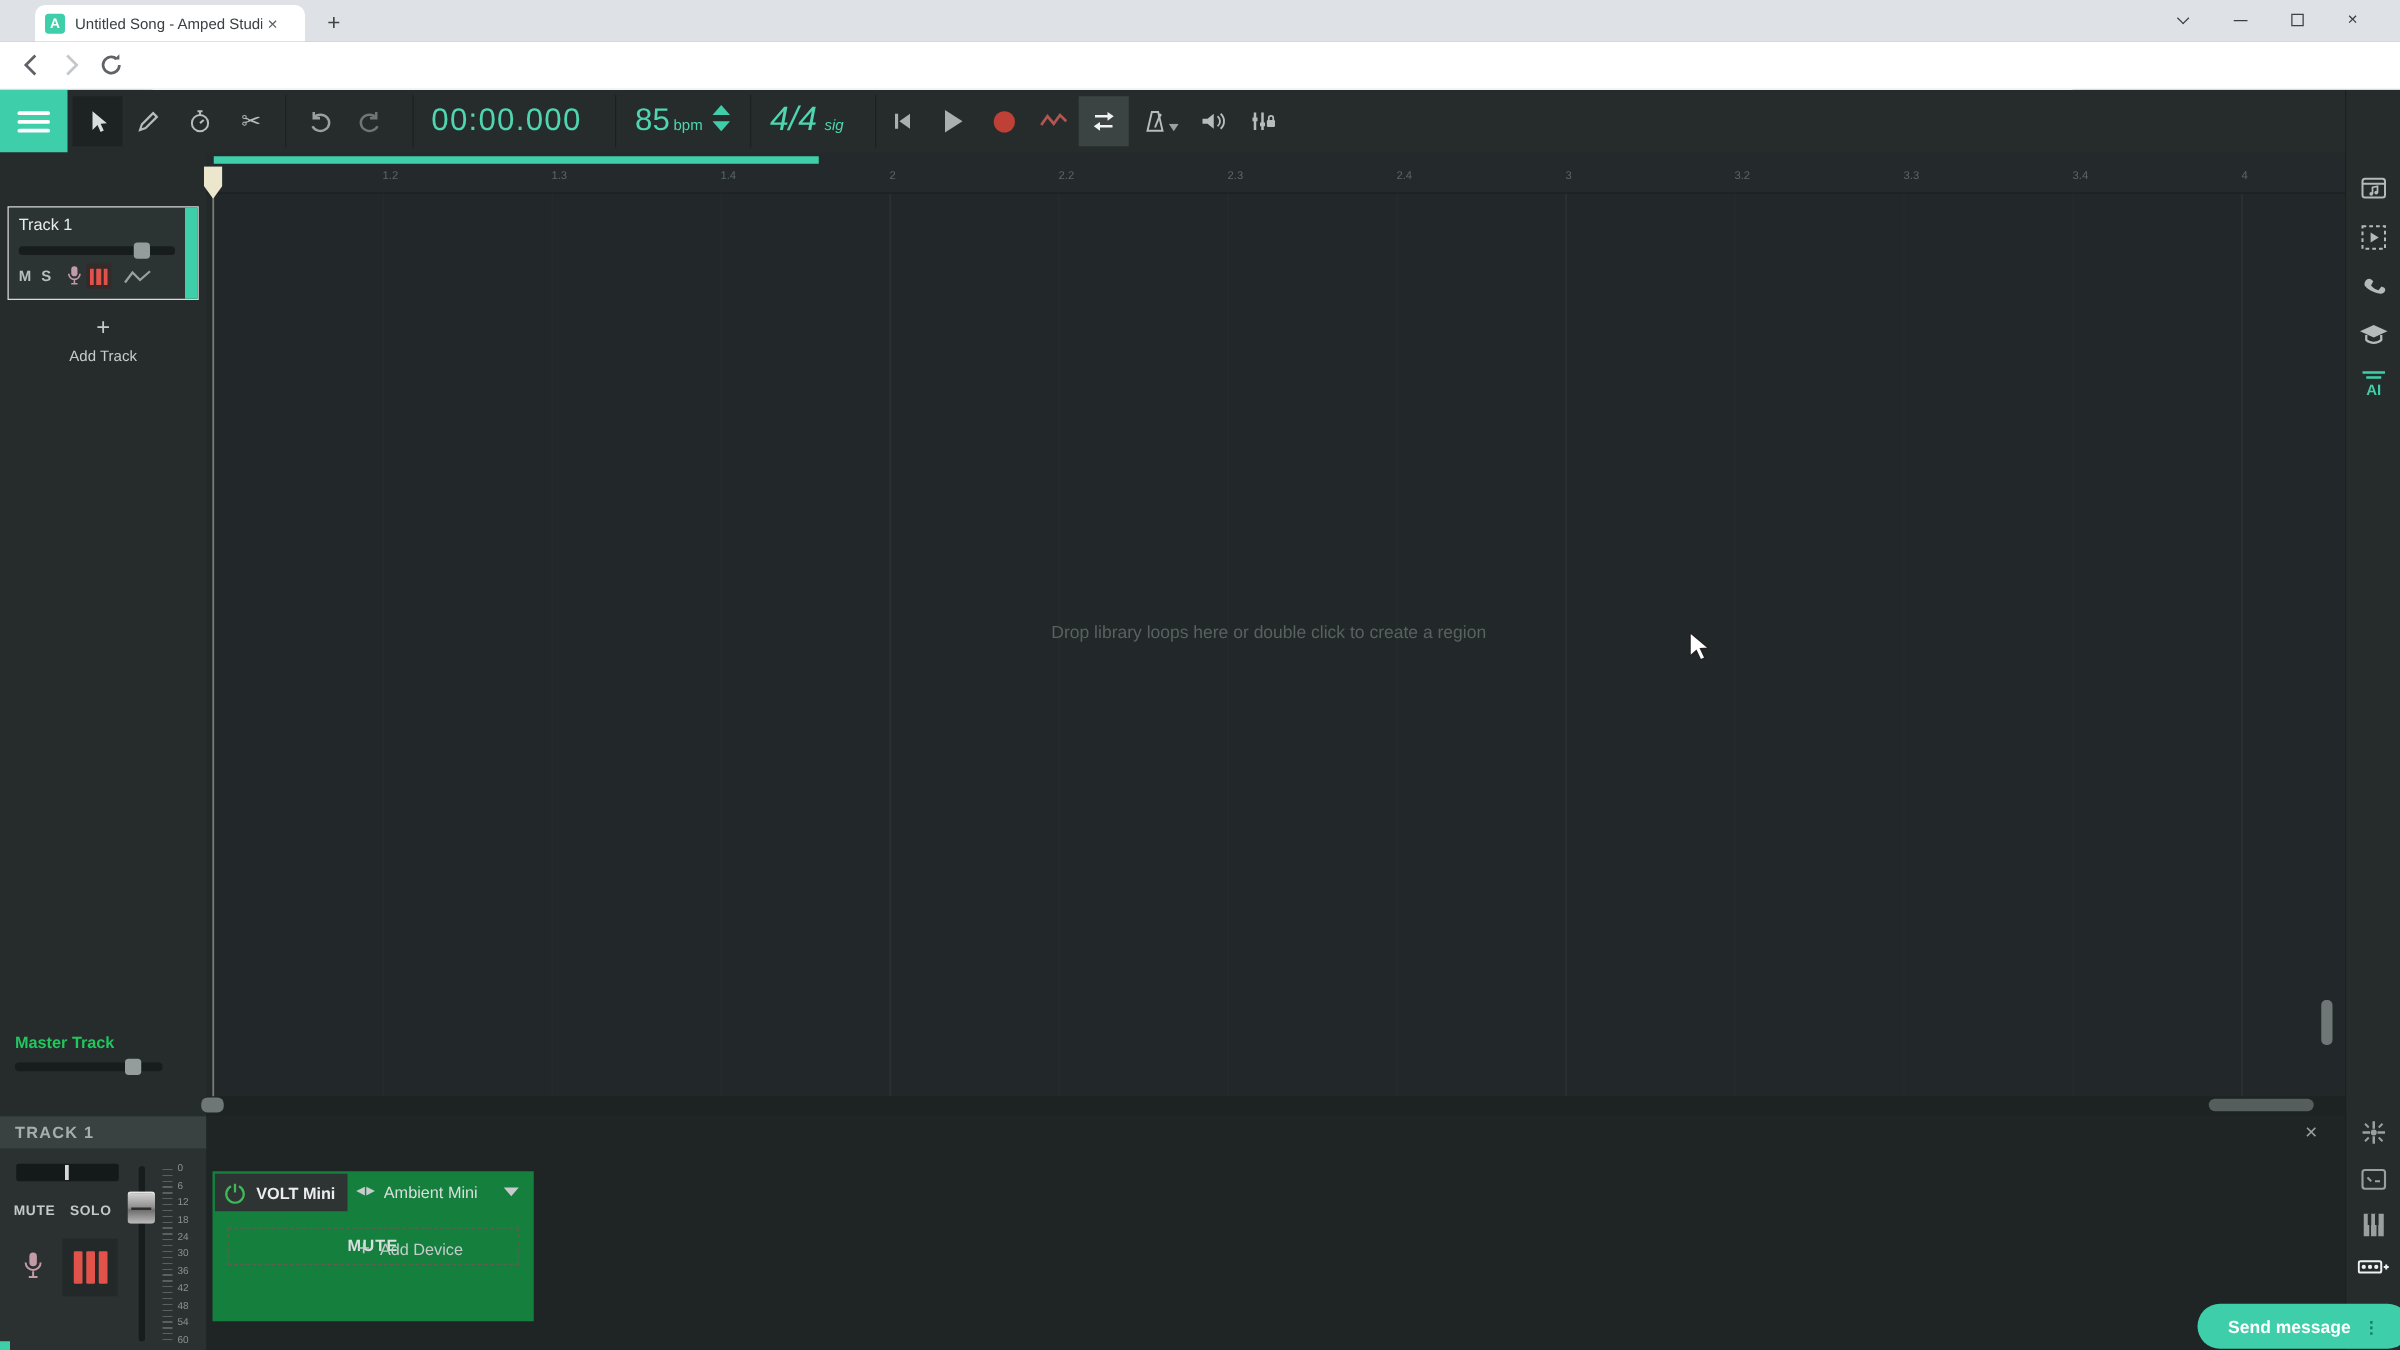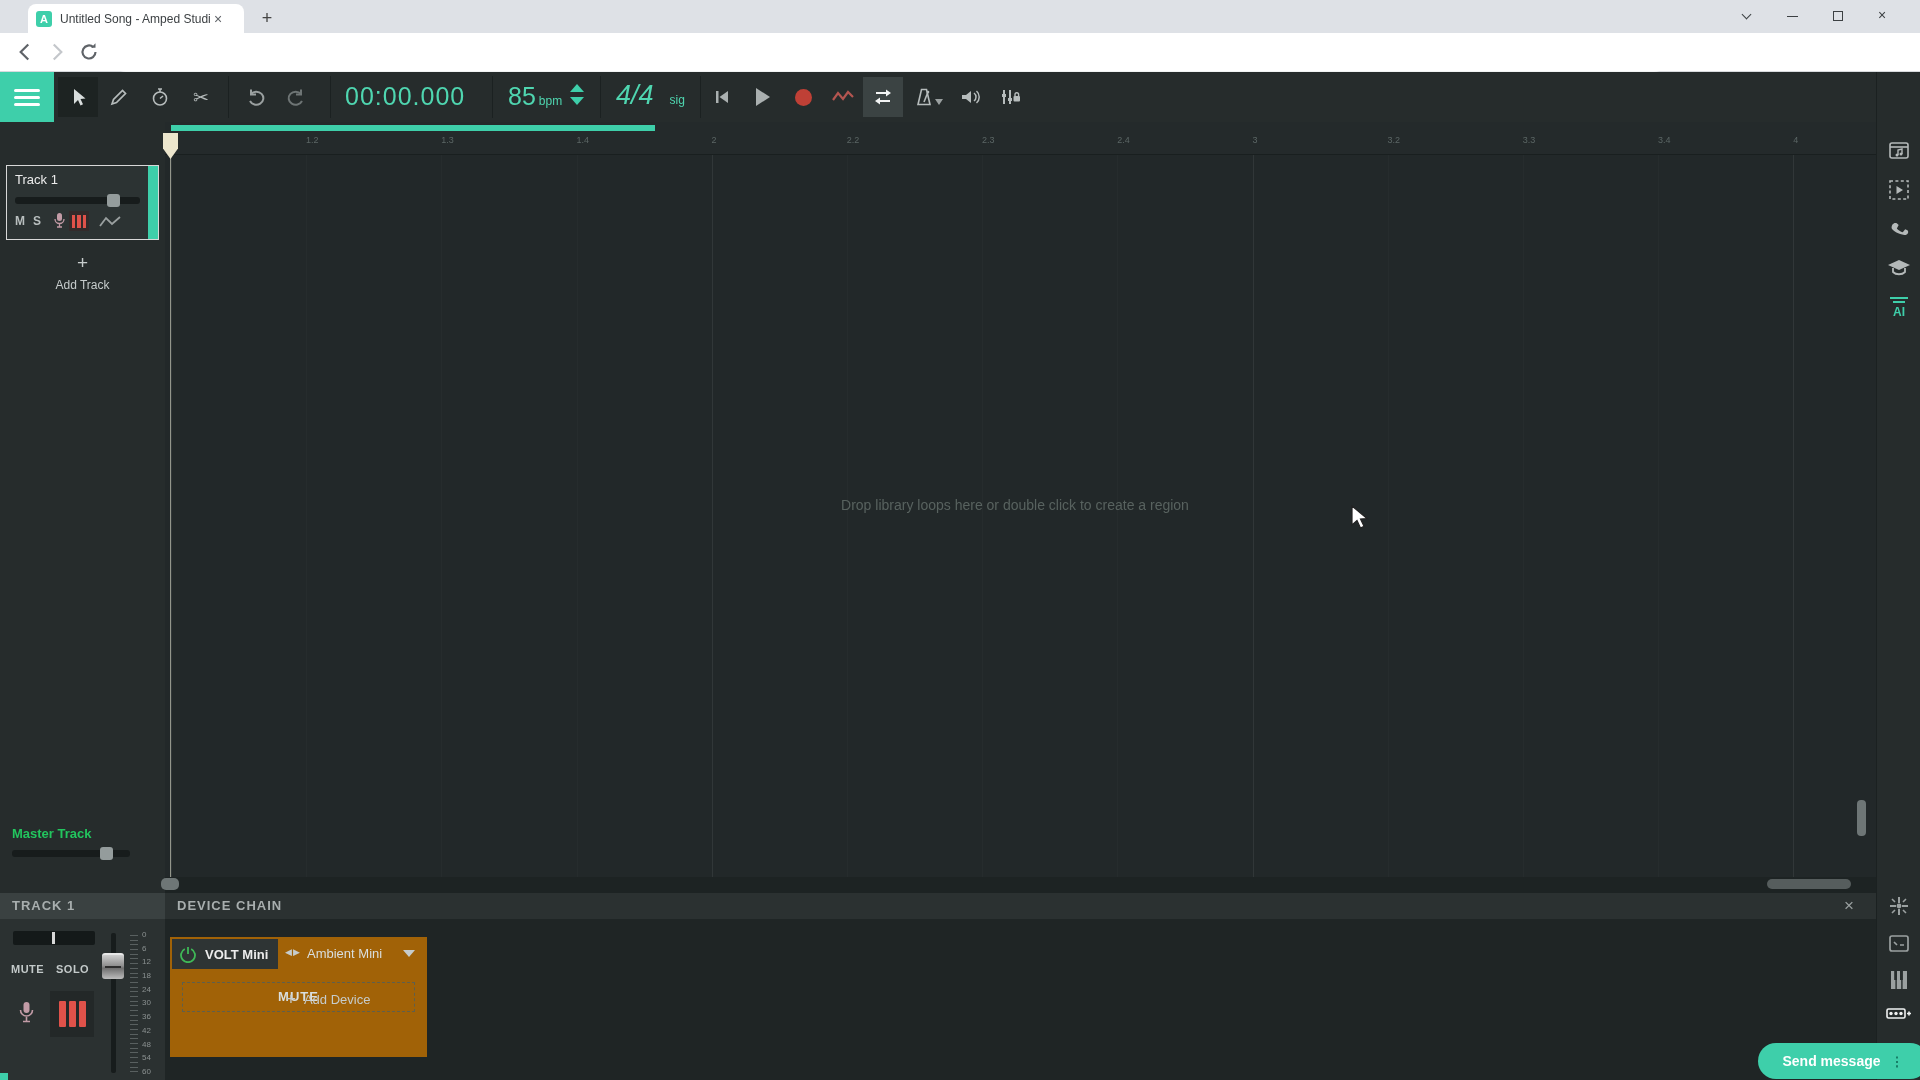--- a/index.html
+++ b/index.html
@@ -46,21 +46,21 @@
   .tool { position:absolute; top:5px; width:40px; height:40px; display:flex; align-items:center; justify-content:center; color:#b6bcbc; }
   .tool.sel { background:#1d2322; }
   .tsep { position:absolute; top:4px; width:1px; height:42px; background:#1b2121; }
   #time-display { position:absolute; left:345px; top:10px; width:125px; font-size:25px; color:#4fd6b0; letter-spacing:1px; }
   #bpm-box { position:absolute; left:508px; top:10px; color:#4fd6b0; }
   #bpm-val { font-size:25px; } #bpm-lbl { font-size:12px; margin-left:3px; }
   #bpm-steppers { position:absolute; left:570px; top:12px; }
   #bpm-steppers .up { width:0; height:0; border-left:7px solid transparent; border-right:7px solid transparent; border-bottom:8px solid #3ecfaa; margin-bottom:5px;}
   #bpm-steppers .dn { width:0; height:0; border-left:7px solid transparent; border-right:7px solid transparent; border-top:8px solid #3ecfaa;}
   #sig-box { position:absolute; left:616px; top:8px; color:#4fd6b0; }
-  #sig-val { font-size:27px; font-style:italic; } #sig-lbl { font-size:12px; margin-left:16px; }
+  #sig-val { font-size:27px; font-style:italic; } #sig-lbl { font-size:12px; margin-left:6px;font-style:italic; }
   .transport { position:absolute; top:5px; width:40px; height:40px; display:flex; align-items:center; justify-content:center; }
   #loop-btn { background:#3b4343; }
   .play-tri { width:0; height:0; border-top:9px solid transparent; border-bottom:9px solid transparent; border-left:14px solid #aab0b0; }
   .rec-dot { width:17px; height:17px; border-radius:50%; background:#bf4036; }
   #acct-btn { position:absolute; left:1882px; top:10px; width:28px; height:28px; }
 
   
   #left-panel { position:absolute; left:0; top:122px; width:165px; height:755px; background:#262c2c; }
   #ruler { position:absolute; left:165px; top:122px; width:1711px; height:33px; background:#242a2b;
            border-bottom:1px solid #191f1f; }
@@ -119,21 +119,21 @@
   #fader-knob { position:absolute; left:102px; top:34px; width:22px; height:26px; border-radius:3px;
                 background:linear-gradient(#cfcfcf,#8f8f8f 45%,#6f6f6f 55%,#bdbdbd);
                 border-top:2px solid #e8e8e8; }
   #fader-knob::after { content:""; display:block; margin:11px 3px 0; border-top:2px solid #2e2e2e; }
   #meter-ticks { position:absolute; left:130px; top:16px; width:8px; height:140px;
                  background:repeating-linear-gradient(to bottom,#596060 0 1px,transparent 1px 4.7px); }
   #meter-nums { position:absolute; left:142px; top:11px; width:18px; height:146px; display:flex;
                 flex-direction:column; justify-content:space-between; }
   #meter-nums span { font-size:8px; color:#8b9191; text-align:left; }
 
-  #device-card { position:absolute; left:170px; top:44px; width:257px; height:120px; background:#a16207; }
+  #device-card { position:absolute; left:170px; top:44px; width:257px; height:120px; background:#15803d; }
   #device-seg { position:absolute; left:2px; top:2px; width:106px; height:30px; background:#2e3434;
                 display:flex; align-items:center; }
   #device-name { font-size:13px; font-weight:bold; color:#ececec; margin-left:8px; }
   #preset-arrows { position:absolute; left:115px; top:10px; color:#c6cccc; font-size:9px; letter-spacing:1px;}
   #preset-name { position:absolute; left:137px; top:9px; font-size:13px; color:#d9dede; }
   #preset-caret { position:absolute; left:233px; top:13px; width:0; height:0;
                   border-left:6px solid transparent; border-right:6px solid transparent; border-top:7px solid #c6cccc; }
   #edit-btn { position:absolute; left:12px; top:45px; width:233px; height:30px;
               border:1px dashed #63635066; border-color:#5e5f4d; color:#d9dede; font-size:13px; font-weight:bold;
               letter-spacing:1px; text-align:center; line-height:28px; }
@@ -376,21 +376,20 @@
   </div>
 
   <div id="hscroll-row">
     <div class="scroll-handle" style="left:-4px;top:1px;width:18px;height:12px"></div>
     <div class="scroll-handle" style="left:1602px;top:2px;width:84px;height:10px;background:#565d5d"></div>
   </div>
   <div id="vscroll"></div>
 
   <div id="bottom">
     <div id="bp-left-h">TRACK 1</div>
-    <div id="bp-chain-h">DEVICE CHAIN</div>
     <div id="chain-close">×</div>
 
     <div id="bp-leftcol">
       <div id="pan-slider">
           <div id="pan-notch"></div>
         </div>
       <div class="msl" style="left:11px">MUTE</div>
       <div class="msl" style="left:56px">SOLO</div>
       <svg id="bp-mic" width="17" height="24" viewBox="0 0 17 24">
           <rect x="5.5" y="1" width="6" height="11" rx="3" fill="#c29ba6"></rect>

